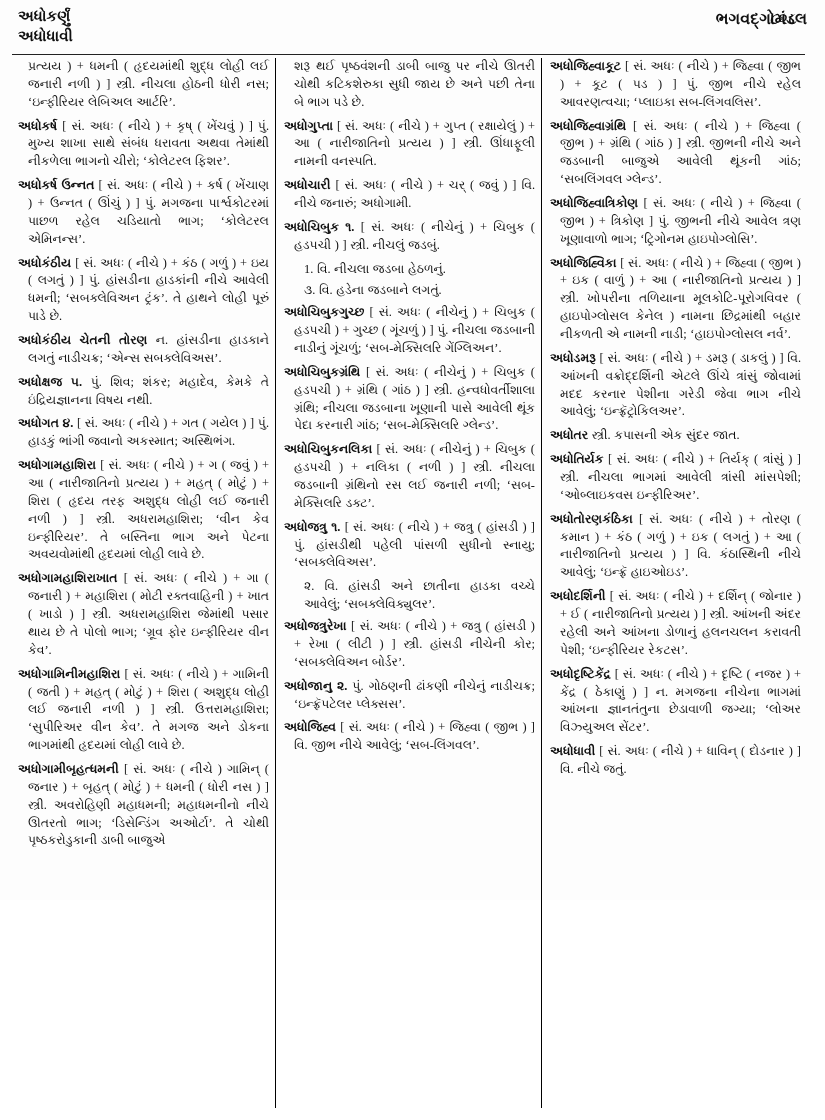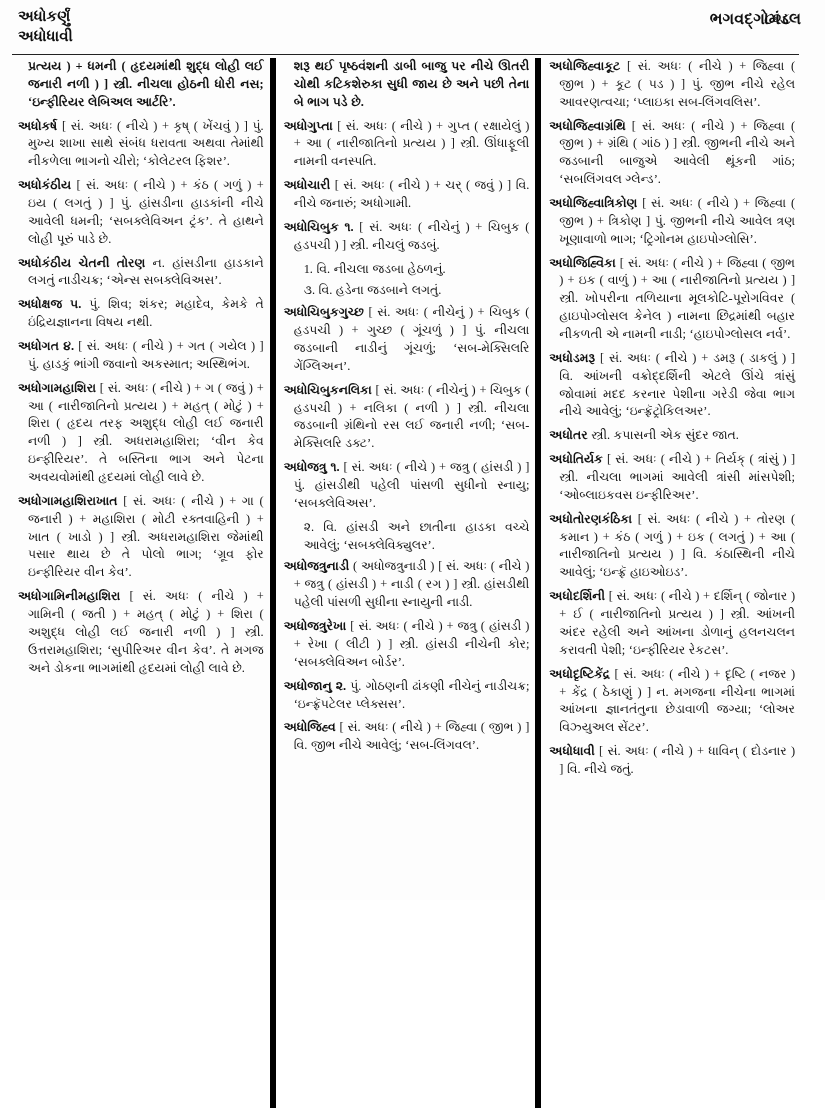--- a/index.html
+++ b/index.html
@@ -12,21 +12,21 @@
     height: 1120px;
     font-family: "Liberation Serif", "DejaVu Serif", serif;
     color: #111111;
     overflow: hidden;
   }
   .page {
     position: relative;
     width: 825px;
     height: 900px;
     box-sizing: border-box;
-    padding: 6px 24px 4px 10px;
+    padding: 6px 18px 4px 10px;
     background: #fdfdfd;
   }
 
   
   .runhead {
     position: relative;
     height: 46px;
   }
   .runhead-left {
     position: absolute;
@@ -68,33 +68,32 @@
   }
   .col {
     flex: 1 1 0;
     min-width: 0;
     padding: 0 6px;
     box-sizing: border-box;
     font-size: 12.4px;
     line-height: 1.44;
     overflow: hidden;
   }
-  .col + .col { border-left: 6px solid #000000; }
+  .col + .col { border-left: 1px solid #000000; }
 
   .entry {
     margin: 0 0 6px 0;
     text-indent: -10px;
     padding-left: 12px;
     text-align: justify;
     word-spacing: 0.5px;
   }
   .entry.cont {
     text-indent: 0;
     padding-left: 12px;
-    font-weight: bold;
   }
   .entry.sub {
     text-indent: 0;
     padding-left: 22px;
     margin-bottom: 4px;
   }
   .hw {
     font-weight: bold;
   }
 </style>
@@ -111,40 +110,42 @@
     <div class="runhead-center">ભગવદ્‌ગોમંડલ</div>
     <div class="runhead-right">૮૨૮</div>
   </div>
 
   <hr class="rule">
 
   <div class="columns">
     <div class="col">
         <p class="entry cont">પ્રત્યય ) + ધમની ( હૃદયમાંથી શુદ્ધ લોહી લઈ જનારી નળી ) ] સ્ત્રી. નીચલા હોઠની ધોરી નસ; ‘ઇન્ફીરિયર લેબિઅલ આર્ટરિ’.</p>
         <p class="entry"><span class="hw">અધોકર્ષ</span><span> [ સં. અધઃ ( નીચે ) + કૃષ્ ( ખેંચવું ) ] પું. મુખ્ય શાખા સાથે સંબંધ ધરાવતા અથવા તેમાંથી નીકળેલા ભાગનો ચીરો; ‘કોલેટરલ ફિશર’.</span></p>
+        <p class="entry"><span class="hw">અધોકર્ષ ઉન્નત</span><span> [ સં. અધઃ ( નીચે ) + કર્ષ ( ખેંચાણ ) + ઉન્નત ( ઊંચું ) ] પું. મગજના પાર્શ્વકોટરમાં પાછળ રહેલ ચડિયાતો ભાગ; ‘કોલેટરલ એમિનન્સ’.</span></p>
         <p class="entry"><span class="hw">અધોકંઠીય</span><span> [ સં. અધઃ ( નીચે ) + કંઠ ( ગળું ) + ઇય ( લગતું ) ] પું. હાંસડીના હાડકાંની નીચે આવેલી ધમની; ‘સબક્લેવિઅન ટ્રંક’. તે હાથને લોહી પૂરું પાડે છે.</span></p>
         <p class="entry"><span class="hw">અધોકંઠીય ચેતની તોરણ</span><span> ન. હાંસડીના હાડકાને લગતું નાડીચક્ર; ‘એન્સ સબક્લેવિઅસ’.</span></p>
         <p class="entry"><span class="hw">અધોક્ષજ ૫.</span><span> પું. શિવ; શંકર; મહાદેવ, કેમકે તે ઇંદ્રિયજ્ઞાનના વિષય નથી.</span></p>
         <p class="entry"><span class="hw">અધોગત ૪.</span><span> [ સં. અધઃ ( નીચે ) + ગત ( ગયેલ ) ] પું. હાડકું ભાંગી જવાનો અકસ્માત; અસ્થિભંગ.</span></p>
         <p class="entry"><span class="hw">અધોગામહાશિરા</span><span> [ સં. અધઃ ( નીચે ) + ગ ( જવું ) + આ ( નારીજાતિનો પ્રત્યય ) + મહત્ ( મોટું ) + શિરા ( હૃદય તરફ અશુદ્ધ લોહી લઈ જનારી નળી ) ] સ્ત્રી. અધરામહાશિરા; ‘વીન કેવ ઇન્ફીરિયર’. તે બસ્તિના ભાગ અને પેટના અવયવોમાંથી હૃદયમાં લોહી લાવે છે.</span></p>
         <p class="entry"><span class="hw">અધોગામહાશિરાખાત</span><span> [ સં. અધઃ ( નીચે ) + ગા ( જનારી ) + મહાશિરા ( મોટી રક્તવાહિની ) + ખાત ( ખાડો ) ] સ્ત્રી. અધરામહાશિરા જેમાંથી પસાર થાય છે તે પોલો ભાગ; ‘ગ્રૂવ ફોર ઇન્ફીરિયર વીન કેવ’.</span></p>
         <p class="entry"><span class="hw">અધોગામિનીમહાશિરા</span><span> [ સં. અધઃ ( નીચે ) + ગામિની ( જતી ) + મહત્ ( મોટું ) + શિરા ( અશુદ્ધ લોહી લઈ જનારી નળી ) ] સ્ત્રી. ઉત્તરામહાશિરા; ‘સુપીરિઅર વીન કેવ’. તે મગજ અને ડોકના ભાગમાંથી હૃદયમાં લોહી લાવે છે.</span></p>
+        <p class="entry"><span class="hw">અધોગામીબૃહત્ધમની</span><span> [ સં. અધઃ ( નીચે ) ગામિન્ ( જનાર ) + બૃહત્ ( મોટું ) + ધમની ( ધોરી નસ ) ] સ્ત્રી. અવરોહિણી મહાધમની; મહાધમનીનો નીચે ઊતરતો ભાગ; ‘ડિસેન્ડિંગ અઓર્ટા’. તે ચોથી પૃષ્ઠકરોડુકાની ડાબી બાજુએ</span></p>
       </div>
     <div class="col">
         <p class="entry cont">શરૂ થઈ પૃષ્ઠવંશની ડાબી બાજુ પર નીચે ઊતરી ચોથી કટિકશેરુકા સુધી જાય છે અને પછી તેના બે ભાગ પડે છે.</p>
         <p class="entry"><span class="hw">અધોગુપ્તા</span><span> [ સં. અધઃ ( નીચે ) + ગુપ્ત ( રક્ષાયેલું ) + આ ( નારીજાતિનો પ્રત્યય ) ] સ્ત્રી. ઊંધાફૂલી નામની વનસ્પતિ.</span></p>
         <p class="entry"><span class="hw">અધોચારી</span><span> [ સં. અધઃ ( નીચે ) + ચર્ ( જવું ) ] વિ. નીચે જનારું; અધોગામી.</span></p>
         <p class="entry"><span class="hw">અધોચિબુક ૧.</span><span> [ સં. અધઃ ( નીચેનું ) + ચિબુક ( હડપચી ) ] સ્ત્રી. નીચલું જડબું.</span></p>
         <p class="entry sub">1. વિ. નીચલા જડબા હેઠળનું.</p>
         <p class="entry sub">૩. વિ. હડેના જડબાને લગતું.</p>
         <p class="entry"><span class="hw">અધોચિબુકગુચ્છ</span><span> [ સં. અધઃ ( નીચેનું ) + ચિબુક ( હડપચી ) + ગુચ્છ ( ગૂંચળું ) ] પું. નીચલા જડબાની નાડીનું ગૂંચળું; ‘સબ-મેક્સિલરિ ગેંગ્લિઅન’.</span></p>
+        <p class="entry"><span class="hw">અધોચિબુકગ્રંથિ</span><span> [ સં. અધઃ ( નીચેનું ) + ચિબુક ( હડપચી ) + ગ્રંથિ ( ગાંઠ ) ] સ્ત્રી. હન્વધોવર્તીશાલા ગ્રંથિ; નીચલા જડબાના ખૂણાની પાસે આવેલી થૂંક પેદા કરનારી ગાંઠ; ‘સબ-મેક્સિલરિ ગ્લેન્ડ’.</span></p>
         <p class="entry"><span class="hw">અધોચિબુકનલિકા</span><span> [ સં. અધઃ ( નીચેનું ) + ચિબુક ( હડપચી ) + નલિકા ( નળી ) ] સ્ત્રી. નીચલા જડબાની ગ્રંથિનો રસ લઈ જનારી નળી; ‘સબ-મેક્સિલરિ ડક્ટ’.</span></p>
         <p class="entry"><span class="hw">અધોજત્રુ ૧.</span><span> [ સં. અધઃ ( નીચે ) + જત્રુ ( હાંસડી ) ] પું. હાંસડીથી પહેલી પાંસળી સુધીનો સ્નાયુ; ‘સબક્લેવિઅસ’.</span></p>
         <p class="entry sub">૨. વિ. હાંસડી અને છાતીના હાડકા વચ્ચે આવેલું; ‘સબક્લેવિક્યુલર’.</p>
-        <p class="entry"><span class="hw">અધોજત્રુનાડી</span><span> ( અધોજત્રુનાડી ) [ સં. અધઃ ( નીચે ) + જત્રુ ( હાંસડી ) + નાડી ( રગ ) ] સ્ત્રી. હાંસડીથી પહેલી પાંસળી સુધીના સ્નાયુની નાડી.</span></p>
         <p class="entry"><span class="hw">અધોજત્રુરેખા</span><span> [ સં. અધઃ ( નીચે ) + જત્રુ ( હાંસડી ) + રેખા ( લીટી ) ] સ્ત્રી. હાંસડી નીચેની કોર; ‘સબક્લેવિઅન બોર્ડર’.</span></p>
         <p class="entry"><span class="hw">અધોજાનુ ૨.</span><span> પું. ગોઠણની ઢાંકણી નીચેનું નાડીચક્ર; ‘ઇન્ફ્રૅપટેલર પ્લેક્સસ’.</span></p>
         <p class="entry"><span class="hw">અધોજિહ્વ</span><span> [ સં. અધઃ ( નીચે ) + જિહ્વા ( જીભ ) ] વિ. જીભ નીચે આવેલું; ‘સબ-લિંગવલ’.</span></p>
       </div>
     <div class="col">
         <p class="entry"><span class="hw">અધોજિહ્વાકૂટ</span><span> [ સં. અધઃ ( નીચે ) + જિહ્વા ( જીભ ) + કૂટ ( પડ ) ] પું. જીભ નીચે રહેલ આવરણત્વચા; ‘પ્લાઇકા સબ-લિંગવલિસ’.</span></p>
         <p class="entry"><span class="hw">અધોજિહ્વાગ્રંથિ</span><span> [ સં. અધઃ ( નીચે ) + જિહ્વા ( જીભ ) + ગ્રંથિ ( ગાંઠ ) ] સ્ત્રી. જીભની નીચે અને જડબાની બાજુએ આવેલી થૂંકની ગાંઠ; ‘સબલિંગવલ ગ્લેન્ડ’.</span></p>
         <p class="entry"><span class="hw">અધોજિહ્વાત્રિકોણ</span><span> [ સં. અધઃ ( નીચે ) + જિહ્વા ( જીભ ) + ત્રિકોણ ] પું. જીભની નીચે આવેલ ત્રણ ખૂણાવાળો ભાગ; ‘ટ્રિગોનમ હાઇપોગ્લોસિ’.</span></p>
         <p class="entry"><span class="hw">અધોજિહ્વિકા</span><span> [ સં. અધઃ ( નીચે ) + જિહ્વા ( જીભ ) + ઇક ( વાળું ) + આ ( નારીજાતિનો પ્રત્યય ) ] સ્ત્રી. ખોપરીના તળિયાના મૂલકોટિ-પૂરોગવિવર ( હાઇપોગ્લોસલ કેનેલ ) નામના છિદ્રમાંથી બહાર નીકળતી એ નામની નાડી; ‘હાઇપોગ્લોસલ નર્વ’.</span></p>
         <p class="entry"><span class="hw">અધોડમરૂ</span><span> [ સં. અધઃ ( નીચે ) + ડમરૂ ( ડાકલું ) ] વિ. આંખની વક્રોદ્દર્શિની એટલે ઊંચે ત્રાંસું જોવામાં મદદ કરનાર પેશીના ગરેડી જેવા ભાગ નીચે આવેલું; ‘ઇન્ફ્રૅટ્રોકિલઅર’.</span></p>

